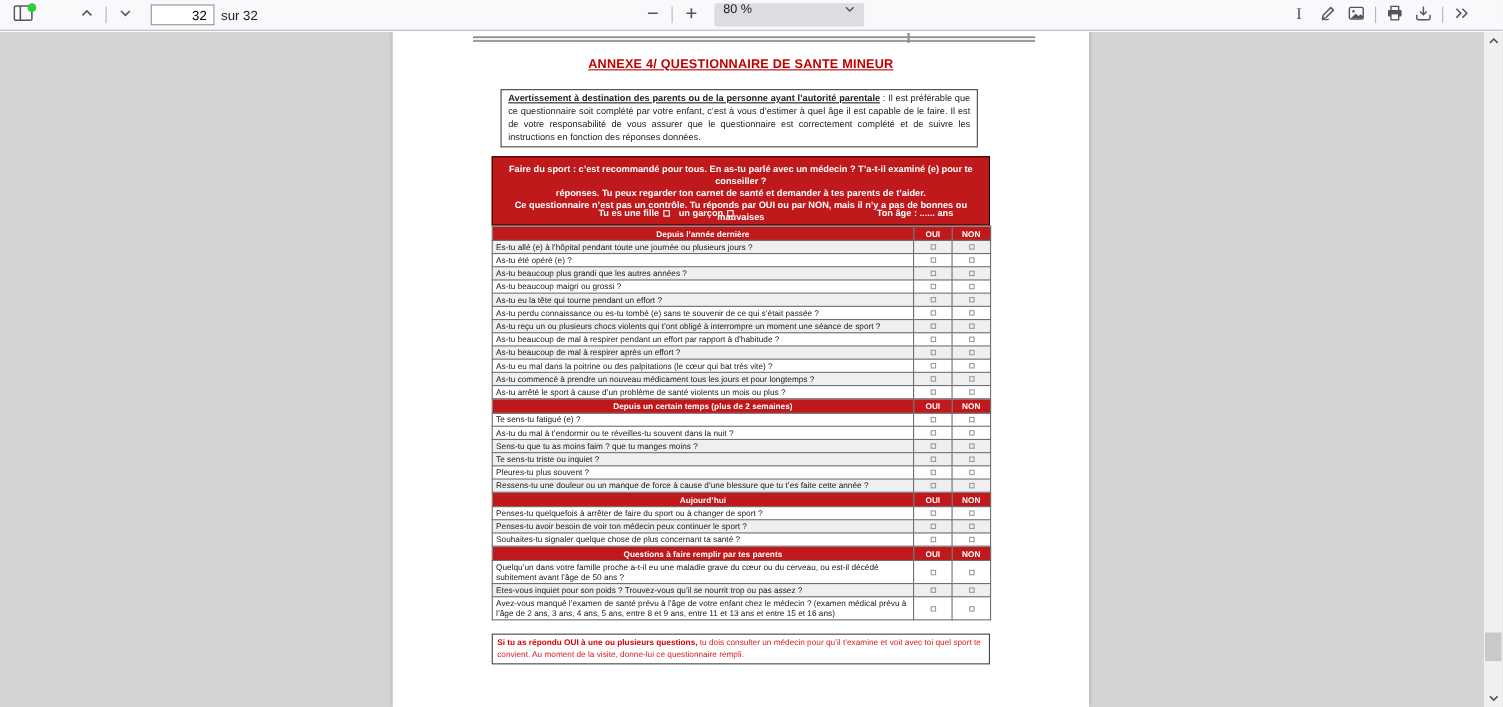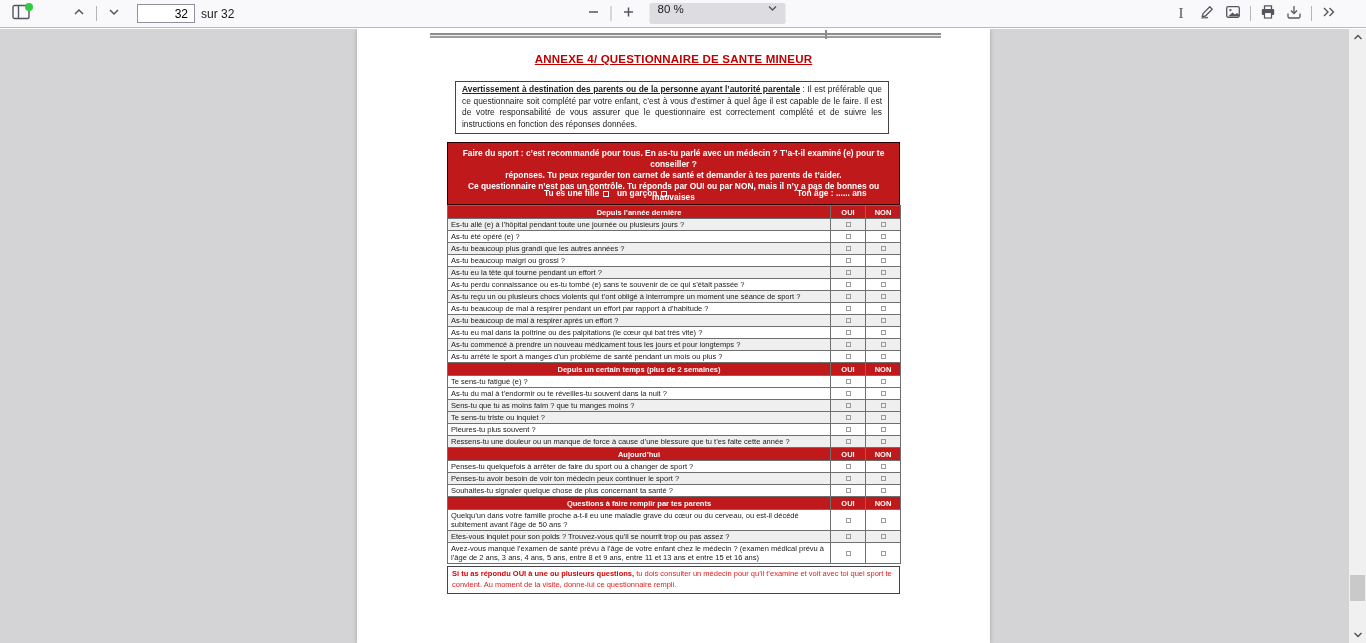--- a/index.html
+++ b/index.html
@@ -55,21 +55,21 @@
 
   .q-table-wrap{position:absolute;left:90px;top:176px;width:453px;}
   table.q-table{width:453px;border-collapse:collapse;table-layout:fixed;}
   table.q-table td{border:1px solid #6f6f6f;font-size:7.5px;line-height:9px;padding:1px 3px;color:#1a1a1a;vertical-align:middle;}
   table.q-table tr.sec td{background:var(--hdr-red);color:#fff;font-weight:bold;text-align:center;border-color:#6f6f6f;padding:1.5px 2px;}
   table.q-table td.q{width:383px;}
   table.q-table td.cb{width:35px;text-align:center;}
   table.q-table tr.shaded td{background:var(--shade);}
   .box{display:inline-block;width:5px;height:5px;border:1px solid #9b9b9b;background:transparent;}
 
-  .footer-note{margin-top:2px;border:1px solid #444;padding:2px 4px 3px;font-size:7.5px;line-height:10.5px;color:#e02020;width:453px;}
+  .footer-note{margin-top:12px;border:1px solid #444;padding:2px 4px 3px;font-size:7.5px;line-height:10.5px;color:#e02020;width:453px;}
   .footer-note b{color:#d80000;}
 
   
   .vscroll{position:absolute;right:0;top:0;width:17px;height:614px;background:#f0f0f0;}
   .vs-arrow{position:absolute;left:0;width:17px;height:16px;display:flex;align-items:center;justify-content:center;color:#505050;cursor:pointer;}
   .vs-up{top:0;} .vs-down{bottom:0;}
   .vs-thumb{position:absolute;left:1px;top:546px;width:15px;height:26px;background:#c9c9c9;cursor:pointer;}
 </style>
 </head>
 <body>
@@ -261,21 +261,21 @@
               <td class="q">As-tu eu mal dans la poitrine ou des palpitations (le cœur qui bat très vite) ?</td>
               <td class="cb"><span class="box"></span></td>
               <td class="cb"><span class="box"></span></td>
             </tr>
             <tr class="shaded">
               <td class="q">As-tu commencé à prendre un nouveau médicament tous les jours et pour longtemps ?</td>
               <td class="cb"><span class="box"></span></td>
               <td class="cb"><span class="box"></span></td>
             </tr>
             <tr>
-              <td class="q">As-tu arrêté le sport à manges d’un problème de santé pendant un mois ou plus ?</td>
+              <td class="q">As-tu arrêté le sport à cause d’un problème de santé violents un mois ou plus ?</td>
               <td class="cb"><span class="box"></span></td>
               <td class="cb"><span class="box"></span></td>
             </tr>
             <tr class="sec">
               <td class="q">Depuis un certain temps (plus de 2 semaines)</td>
               <td class="cb">OUI</td>
               <td class="cb">NON</td>
             </tr>
             <tr>
               <td class="q">Te sens-tu fatigué (e) ?</td>

